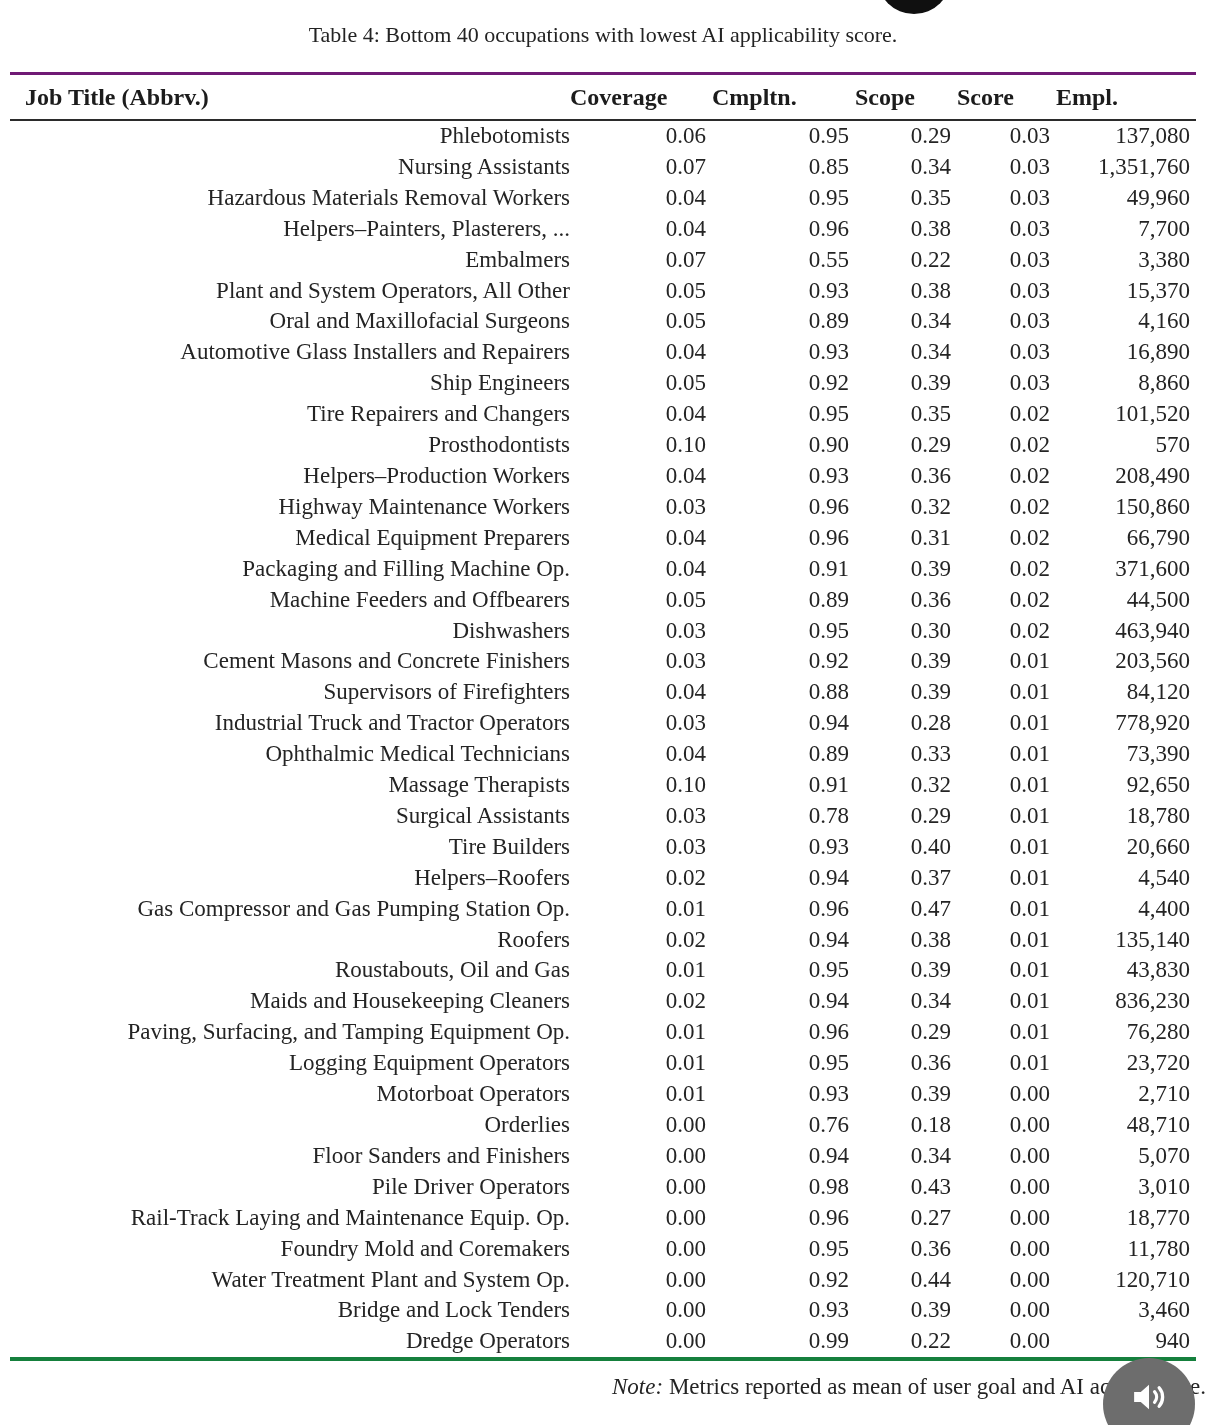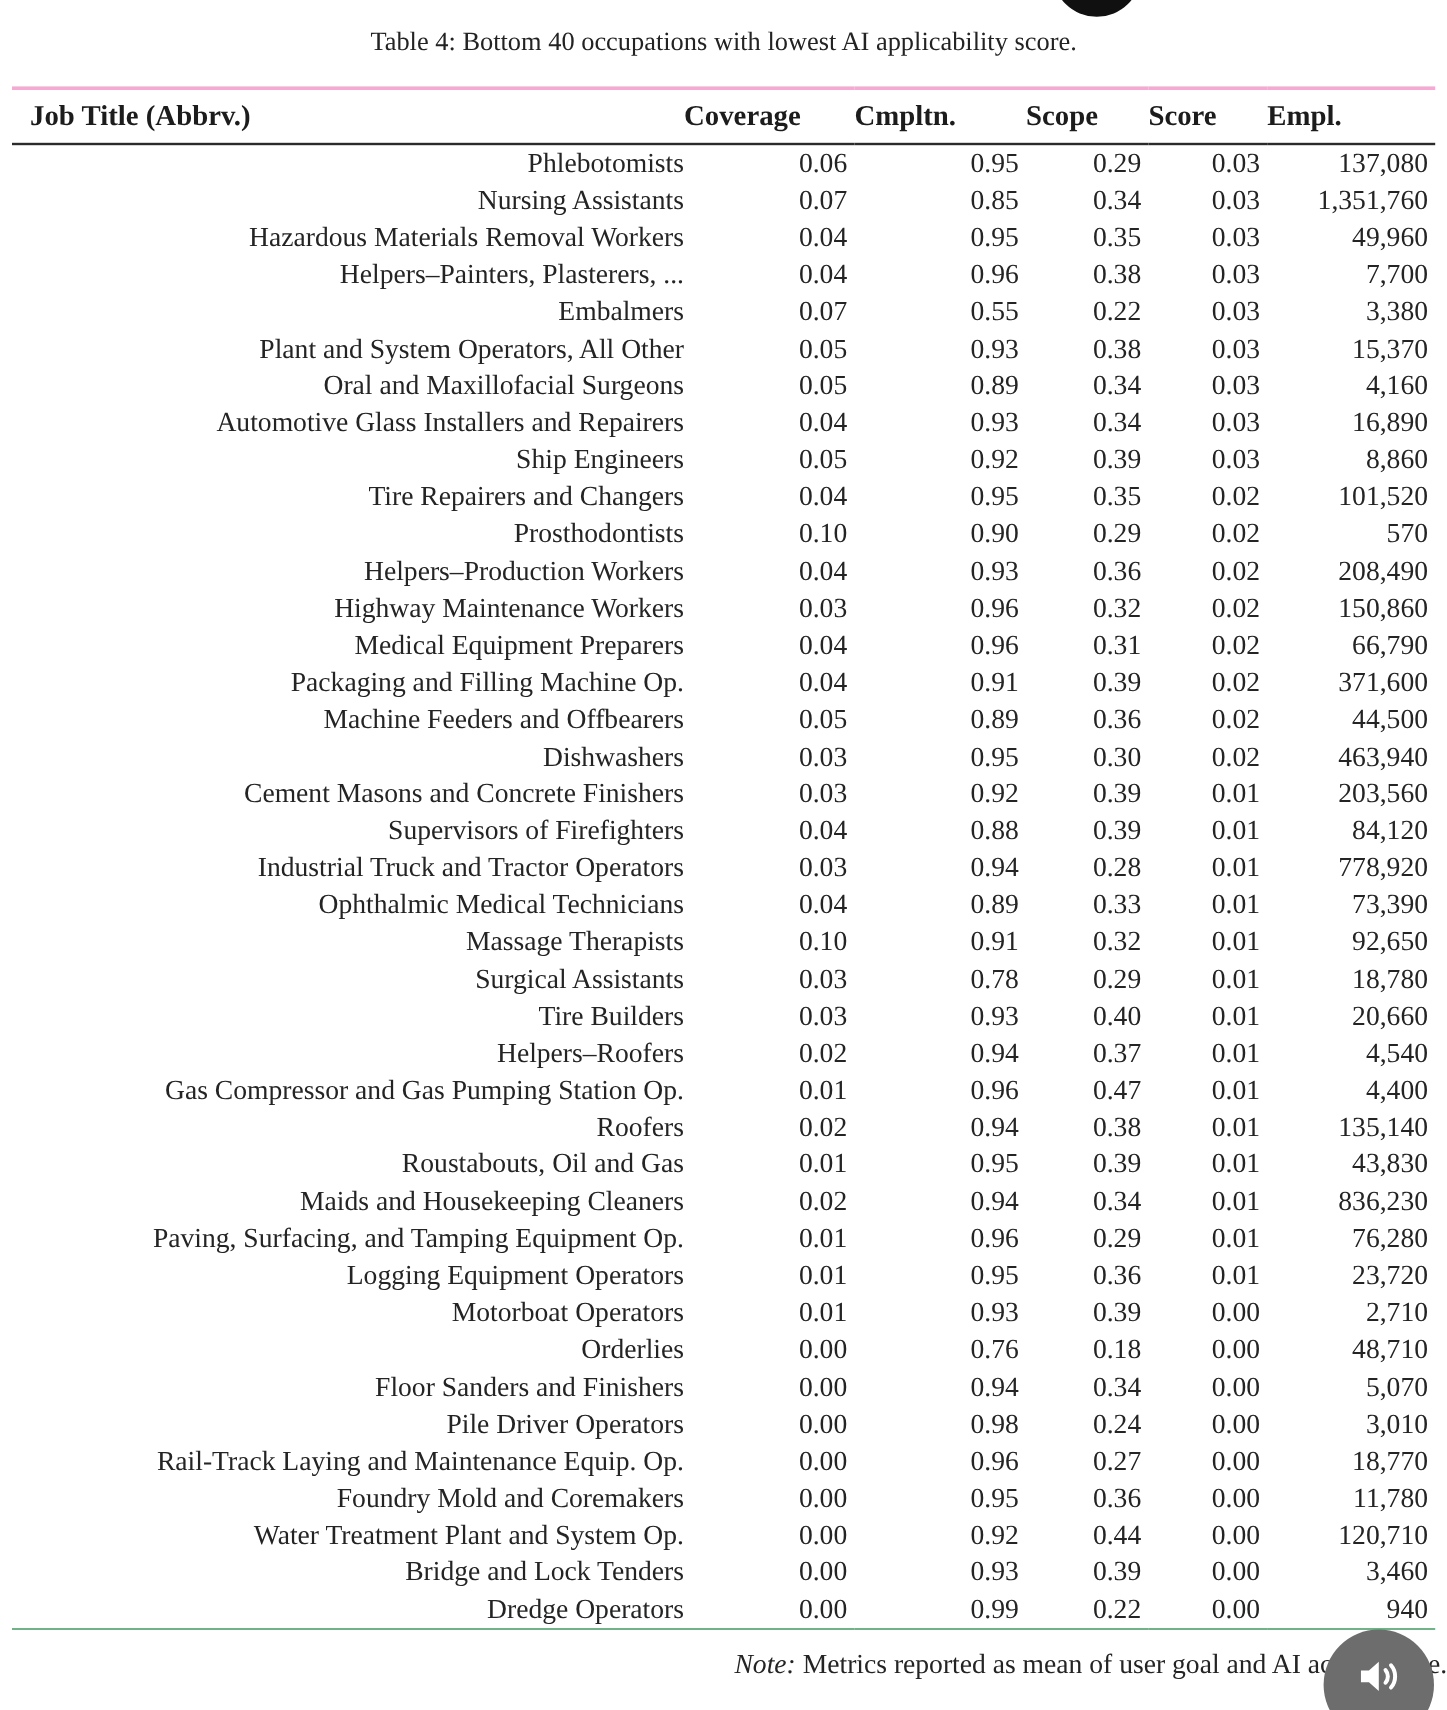--- a/index.html
+++ b/index.html
@@ -44,21 +44,21 @@
     border-collapse: collapse;
     table-layout: fixed;
   }
   col.c-job      { width: 560px; }
   col.c-coverage { width: 142px; }
   col.c-cmpltn   { width: 143px; }
   col.c-scope    { width: 102px; }
   col.c-score    { width:  99px; }
   col.c-empl     { width: 140px; }
   thead th {
-    border-top: 3px solid #f9a8d4;
+    border-top: 3px solid #701a75;
     border-bottom: 2px solid #2b2b2b;
     font-weight: bold;
     font-size: 24px;
     padding: 9px 0 8px 0;
     white-space: nowrap;
   }
   thead th.h-job {
     text-align: left;
     padding-left: 15px;
   }
@@ -77,21 +77,21 @@
   tbody td.job {
     text-align: right;
     padding-left: 15px;
   }
   tbody td.num {
     text-align: right;
     padding-right: 6px;
     font-variant-numeric: lining-nums;
   }
   tbody tr:last-child td {
-    border-bottom: 1px solid #15803d;
+    border-bottom: 4px solid #15803d;
   }
   .note {
     position: absolute;
     top: 1374px;
     left: 0;
     width: 100%;
     text-align: right;
     font-size: 23px;
     color: #242424;
   }
@@ -415,21 +415,21 @@
           <td class="num">0.00</td>
           <td class="num">0.94</td>
           <td class="num">0.34</td>
           <td class="num">0.00</td>
           <td class="num">5,070</td>
         </tr>
         <tr>
           <td class="job">Pile Driver Operators</td>
           <td class="num">0.00</td>
           <td class="num">0.98</td>
-          <td class="num">0.24</td>
+          <td class="num">0.43</td>
           <td class="num">0.00</td>
           <td class="num">3,010</td>
         </tr>
         <tr>
           <td class="job">Rail-Track Laying and Maintenance Equip. Op.</td>
           <td class="num">0.00</td>
           <td class="num">0.96</td>
           <td class="num">0.27</td>
           <td class="num">0.00</td>
           <td class="num">18,770</td>

